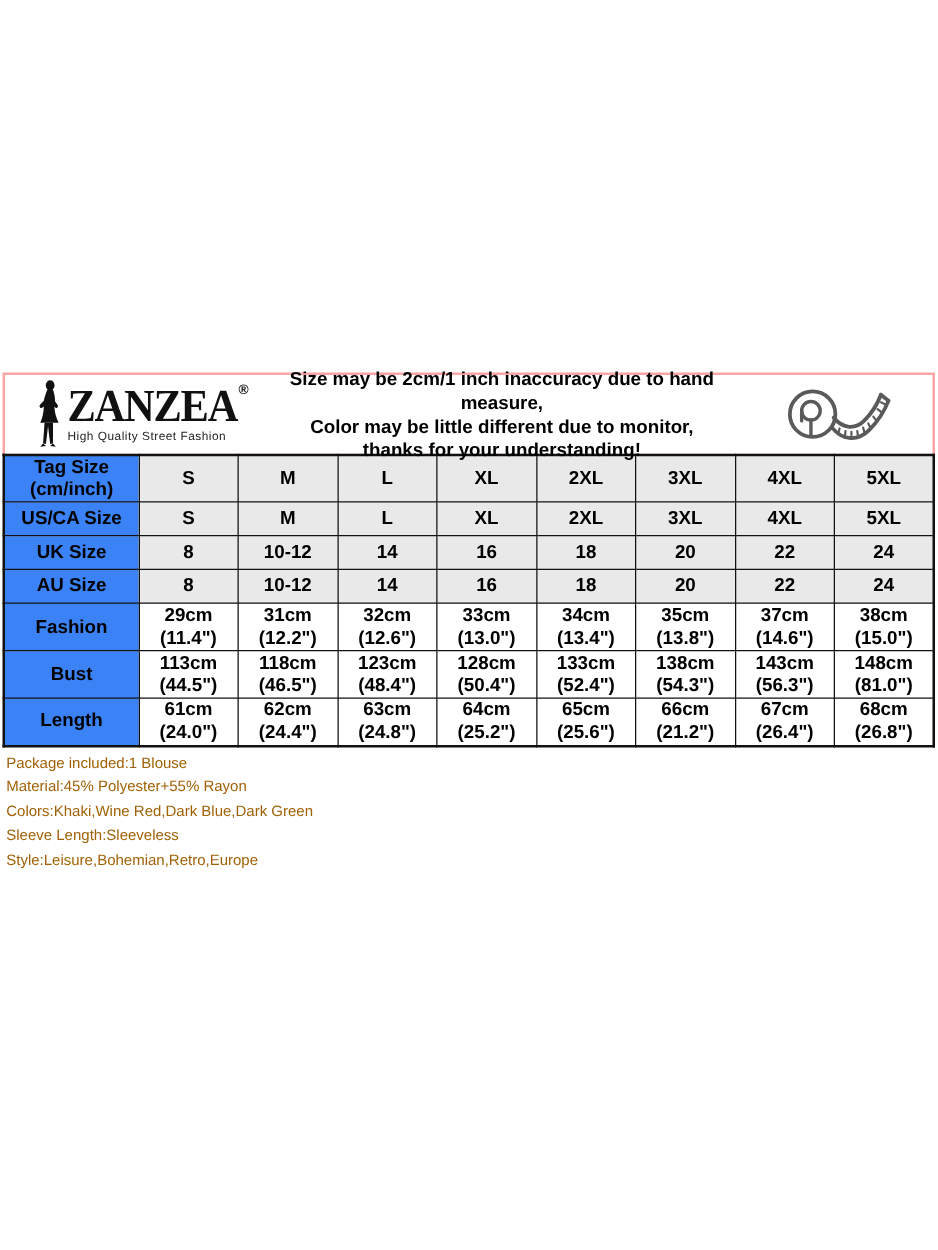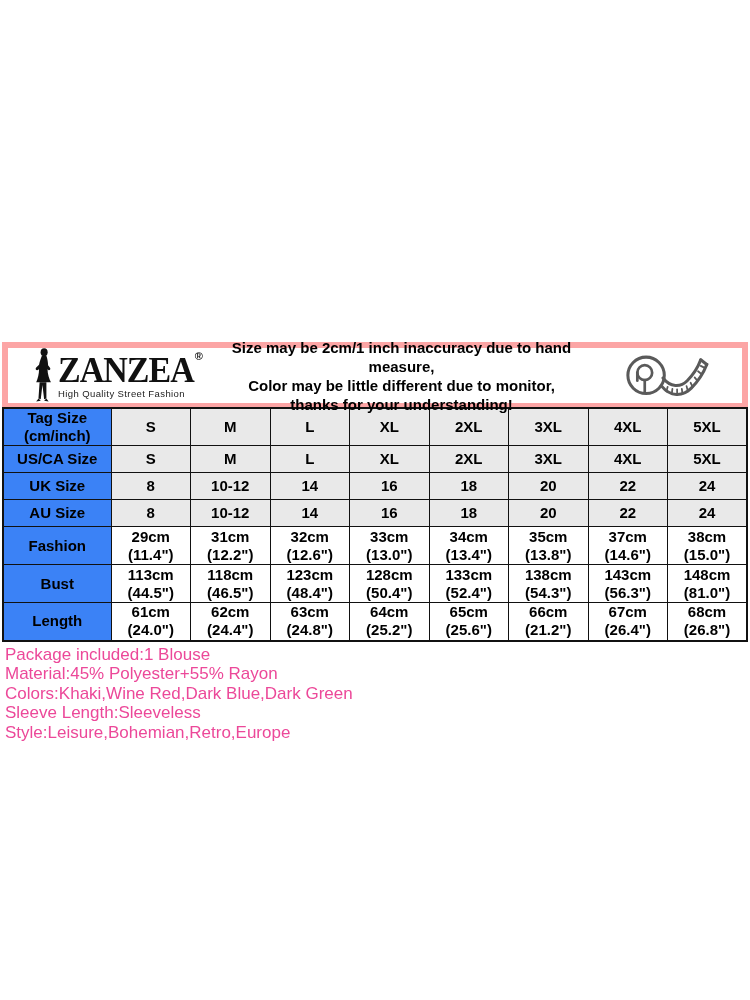--- a/index.html
+++ b/index.html
@@ -6,21 +6,21 @@
   body {
     width:750px; height:1000px; position:relative; overflow:hidden;
     background:#ffffff; color:#000;
     font-family:"Liberation Sans", sans-serif;
   }
   .sheet { position:absolute; top:298px; left:2px; width:746px; }
 
   
   .header-box {
     box-sizing:border-box; width:746px; height:67px;
-    border:6px solid #fca5a5; display:flex; align-items:center;margin-top:44px;
+    border:2px solid #fca5a5; display:flex; align-items:center;
   }
   .logo { width:195px; display:flex; align-items:center; padding-left:22px; box-sizing:border-box; }
   .logo svg.figure { width:26px; height:58px; flex:0 0 auto; margin-right:2px; }
   .logo-text { display:flex; flex-direction:column; }
   .brand-row { display:flex; align-items:flex-start; line-height:1; }
   .brand {
     font-family:"Liberation Serif", serif; font-weight:bold;
     font-size:34px; letter-spacing:-1px; color:#111; transform:scaleY(1.08);
   }
   .reg { font-size:11px; font-weight:bold; margin-top:-2px; margin-left:1px; color:#111; }
@@ -42,21 +42,21 @@
     font-weight:bold; font-size:15px; line-height:18px; white-space:pre-line;
   }
   table.size-table th { background:#3b82f6; }
   tr.shade td { background:#e9e9e9; }
   tr.r-tall  { height:37px; }
   tr.r-short { height:27px; }
   tr.r-meas  { height:38px; }
 
   
   .details { padding:3px 0 0 3px; }
-  .detail-line { font-size:17px; line-height:19.5px; color:#ec4899; }
+  .detail-line { font-size:12px; line-height:19.5px; color:#a16207; }
 </style>
 </head>
 <body>
 
 <div class="sheet">
 
   <div class="header-box">
     <div class="logo">
       <svg class="figure" viewBox="0 0 46 100" xmlns="http://www.w3.org/2000/svg">
         <g fill="#111">

